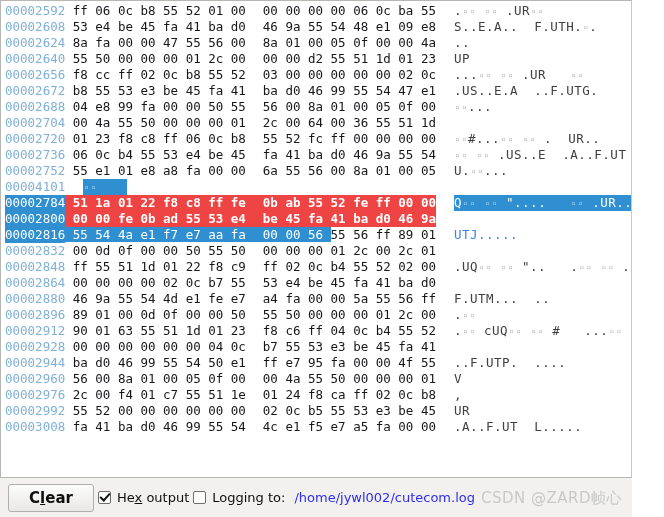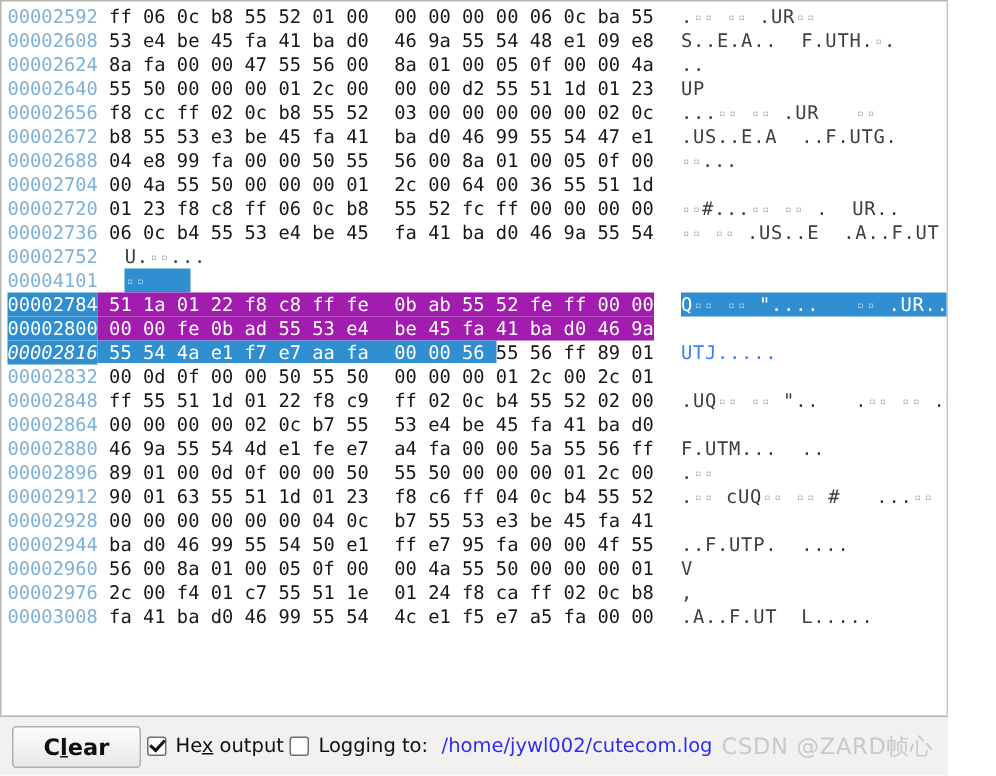--- a/index.html
+++ b/index.html
@@ -54,21 +54,21 @@
   .asciicell{
     color:#3f3f3f;
     flex:0 0 auto;
     margin-left:18px;
     font-family:"DejaVu Sans Mono","Liberation Mono",monospace;
     letter-spacing:0.5px;
   }
   
   .sel{background:#2f8fd0;color:#ffffff;}
   .hexrow.rowsel .addr{background:#2f8fd0;color:#ffffff;}
-  .hexrow.rowsel .hexcell{background:#a21caf;color:#ffffff;}
+  .hexrow.rowsel .hexcell{background:#ef4444;color:#ffffff;font-weight:bold;}
   .hexrow.rowsel .asciicell{background:#2f8fd0;color:#ffffff;}
   .ctl{
     font-size:5.5px;
     font-family:"DejaVu Sans","Liberation Sans",sans-serif;
     letter-spacing:0px;
     display:inline-block;
     width:7px;
     text-align:center;
     vertical-align:2px;
     color:#8d8d8d;
@@ -153,35 +153,36 @@
       <div class="hexrow"><span class="addr">00002592</span><span class="hexcell"> ff 06 0c b8 55 52 01 00<span class="gap"></span>00 00 00 00 06 0c ba 55</span><span class="asciicell">.<span class="ctl">▫</span><span class="ctl">▫</span> <span class="ctl">▫</span><span class="ctl">▫</span> .UR<span class="ctl">▫</span><span class="ctl">▫</span></span></div>
       <div class="hexrow"><span class="addr">00002608</span><span class="hexcell"> 53 e4 be 45 fa 41 ba d0<span class="gap"></span>46 9a 55 54 48 e1 09 e8</span><span class="asciicell">S..E.A..  F.UTH.<span class="ctl">▫</span>.</span></div>
       <div class="hexrow"><span class="addr">00002624</span><span class="hexcell"> 8a fa 00 00 47 55 56 00<span class="gap"></span>8a 01 00 05 0f 00 00 4a</span><span class="asciicell">..</span></div>
       <div class="hexrow"><span class="addr">00002640</span><span class="hexcell"> 55 50 00 00 00 01 2c 00<span class="gap"></span>00 00 d2 55 51 1d 01 23</span><span class="asciicell">UP</span></div>
       <div class="hexrow"><span class="addr">00002656</span><span class="hexcell"> f8 cc ff 02 0c b8 55 52<span class="gap"></span>03 00 00 00 00 00 02 0c</span><span class="asciicell">...<span class="ctl">▫</span><span class="ctl">▫</span> <span class="ctl">▫</span><span class="ctl">▫</span> .UR   <span class="ctl">▫</span><span class="ctl">▫</span></span></div>
       <div class="hexrow"><span class="addr">00002672</span><span class="hexcell"> b8 55 53 e3 be 45 fa 41<span class="gap"></span>ba d0 46 99 55 54 47 e1</span><span class="asciicell">.US..E.A  ..F.UTG.</span></div>
       <div class="hexrow"><span class="addr">00002688</span><span class="hexcell"> 04 e8 99 fa 00 00 50 55<span class="gap"></span>56 00 8a 01 00 05 0f 00</span><span class="asciicell"><span class="ctl">▫</span><span class="ctl">▫</span>...</span></div>
       <div class="hexrow"><span class="addr">00002704</span><span class="hexcell"> 00 4a 55 50 00 00 00 01<span class="gap"></span>2c 00 64 00 36 55 51 1d</span><span class="asciicell"></span></div>
       <div class="hexrow"><span class="addr">00002720</span><span class="hexcell"> 01 23 f8 c8 ff 06 0c b8<span class="gap"></span>55 52 fc ff 00 00 00 00</span><span class="asciicell"><span class="ctl">▫</span><span class="ctl">▫</span>#...<span class="ctl">▫</span><span class="ctl">▫</span> <span class="ctl">▫</span><span class="ctl">▫</span> .  UR..</span></div>
       <div class="hexrow"><span class="addr">00002736</span><span class="hexcell"> 06 0c b4 55 53 e4 be 45<span class="gap"></span>fa 41 ba d0 46 9a 55 54</span><span class="asciicell"><span class="ctl">▫</span><span class="ctl">▫</span> <span class="ctl">▫</span><span class="ctl">▫</span> .US..E  .A..F.UT</span></div>
-      <div class="hexrow"><span class="addr">00002752</span><span class="asciicell">U.<span class="ctl">▫</span><span class="ctl">▫</span>...</span></div>
+      <div class="hexrow"><span class="addr">00002752</span><span class="hexcell"> 55 e1 01 e8 a8 fa 00 00<span class="gap"></span>6a 55 56 00 8a 01 00 05</span><span class="asciicell">U.<span class="ctl">▫</span><span class="ctl">▫</span>...</span></div>
       <div class="hexrow"><span class="addr">00004101</span><span class="asciicell sel" style="padding-right: 30px;"><span class="ctl">▫</span><span class="ctl">▫</span></span></div>
       <div class="hexrow rowsel"><span class="addr">00002784</span><span class="hexcell"> 51 1a 01 22 f8 c8 ff fe<span class="gap"></span>0b ab 55 52 fe ff 00 00</span><span class="asciicell">Q<span class="ctl">▫</span><span class="ctl">▫</span> <span class="ctl">▫</span><span class="ctl">▫</span> "....   <span class="ctl">▫</span><span class="ctl">▫</span> .UR..</span></div>
       <div class="hexrow rowsel"><span class="addr">00002800</span><span class="hexcell"> 00 00 fe 0b ad 55 53 e4<span class="gap"></span>be 45 fa 41 ba d0 46 9a</span><span class="asciicell" style="background: transparent; color: rgb(63, 63, 63);"></span></div>
-      <div class="hexrow"><span class="addr" style="background: rgb(47, 143, 208); color: rgb(255, 255, 255); font-style: italic;">00002816</span><span class="hexcell"><span class="sel"> 55 54 4a e1 f7 e7 aa fa<span class="gap"></span>00 00 56 </span>55 56 ff 89 01</span><span class="asciicell" style="background: transparent; color: #3b82f6;">UTJ.....</span></div>
+      <div class="hexrow"><span class="addr" style="background: rgb(47, 143, 208); color: rgb(255, 255, 255);">00002816</span><span class="hexcell"><span class="sel"> 55 54 4a e1 f7 e7 aa fa<span class="gap"></span>00 00 56 </span>55 56 ff 89 01</span><span class="asciicell" style="background: transparent; color: #3b82f6;">UTJ.....</span></div>
       <div class="hexrow"><span class="addr">00002832</span><span class="hexcell"> 00 0d 0f 00 00 50 55 50<span class="gap"></span>00 00 00 01 2c 00 2c 01</span><span class="asciicell"></span></div>
       <div class="hexrow"><span class="addr">00002848</span><span class="hexcell"> ff 55 51 1d 01 22 f8 c9<span class="gap"></span>ff 02 0c b4 55 52 02 00</span><span class="asciicell">.UQ<span class="ctl">▫</span><span class="ctl">▫</span> <span class="ctl">▫</span><span class="ctl">▫</span> "..   .<span class="ctl">▫</span><span class="ctl">▫</span> <span class="ctl">▫</span><span class="ctl">▫</span> .UR<span class="ctl">▫</span><span class="ctl">▫</span></span></div>
       <div class="hexrow"><span class="addr">00002864</span><span class="hexcell"> 00 00 00 00 02 0c b7 55<span class="gap"></span>53 e4 be 45 fa 41 ba d0</span><span class="asciicell"></span></div>
       <div class="hexrow"><span class="addr">00002880</span><span class="hexcell"> 46 9a 55 54 4d e1 fe e7<span class="gap"></span>a4 fa 00 00 5a 55 56 ff</span><span class="asciicell">F.UTM...  ..</span></div>
       <div class="hexrow"><span class="addr">00002896</span><span class="hexcell"> 89 01 00 0d 0f 00 00 50<span class="gap"></span>55 50 00 00 00 01 2c 00</span><span class="asciicell">.<span class="ctl">▫</span><span class="ctl">▫</span></span></div>
       <div class="hexrow"><span class="addr">00002912</span><span class="hexcell"> 90 01 63 55 51 1d 01 23<span class="gap"></span>f8 c6 ff 04 0c b4 55 52</span><span class="asciicell">.<span class="ctl">▫</span><span class="ctl">▫</span> cUQ<span class="ctl">▫</span><span class="ctl">▫</span> <span class="ctl">▫</span><span class="ctl">▫</span> #   ...<span class="ctl">▫</span><span class="ctl">▫</span> <span class="ctl">▫</span><span class="ctl">▫</span> .UR</span></div>
       <div class="hexrow"><span class="addr">00002928</span><span class="hexcell"> 00 00 00 00 00 00 04 0c<span class="gap"></span>b7 55 53 e3 be 45 fa 41</span><span class="asciicell"></span></div>
       <div class="hexrow"><span class="addr">00002944</span><span class="hexcell"> ba d0 46 99 55 54 50 e1<span class="gap"></span>ff e7 95 fa 00 00 4f 55</span><span class="asciicell">..F.UTP.  ....</span></div>
       <div class="hexrow"><span class="addr">00002960</span><span class="hexcell"> 56 00 8a 01 00 05 0f 00<span class="gap"></span>00 4a 55 50 00 00 00 01</span><span class="asciicell">V</span></div>
       <div class="hexrow"><span class="addr">00002976</span><span class="hexcell"> 2c 00 f4 01 c7 55 51 1e<span class="gap"></span>01 24 f8 ca ff 02 0c b8</span><span class="asciicell">,</span></div>
+      <div class="hexrow"><span class="addr">00002992</span><span class="hexcell"> 55 52 00 00 00 00 00 00<span class="gap"></span>02 0c b5 55 53 e3 be 45</span><span class="asciicell">UR</span></div>
       <div class="hexrow"><span class="addr">00003008</span><span class="hexcell"> fa 41 ba d0 46 99 55 54<span class="gap"></span>4c e1 f5 e7 a5 fa 00 00</span><span class="asciicell">.A..F.UT  L.....</span></div>
     </div>
 
   <div class="bottombar">
 
     <div class="btn">
       <span>C</span><span class="u">l</span><span>ear</span>
     </div>
 
     <div class="chk">

